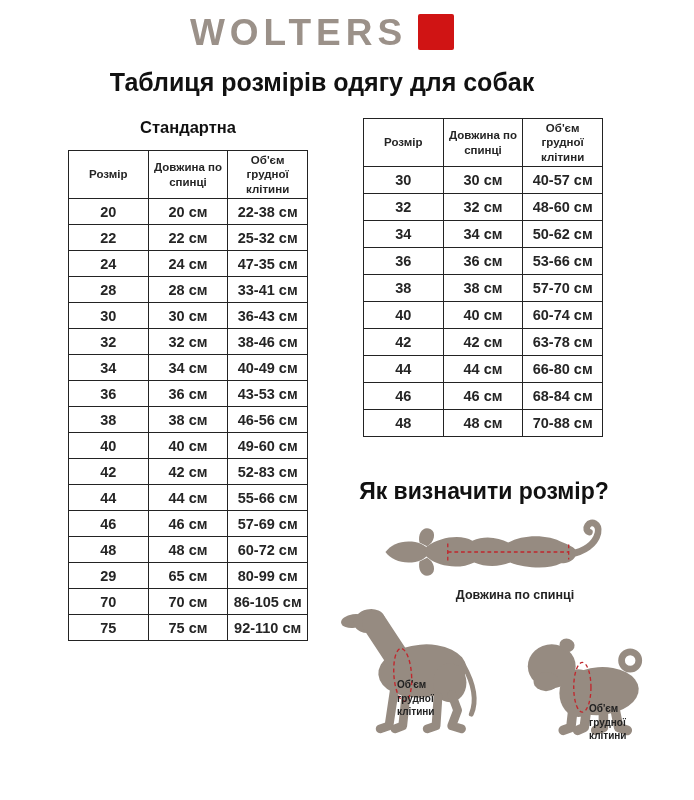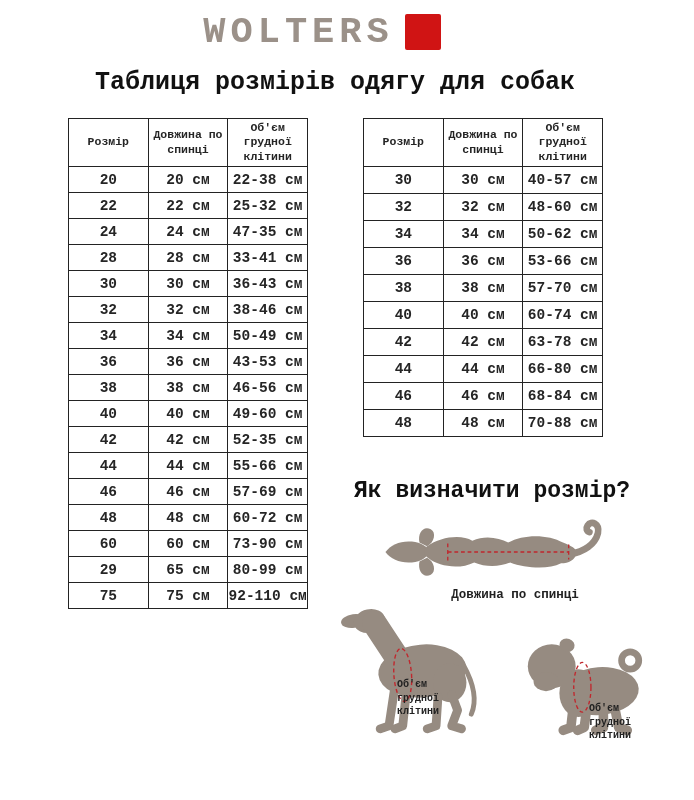--- a/index.html
+++ b/index.html
@@ -1,26 +1,26 @@
 <!DOCTYPE html>
 <html style="--accent: #d01414; --logo: #9b9189; --silhouette: #968b81; --dash: #c0272d;"><head>
 <meta charset="utf-8">
 <style>
   :root{
     --accent:#d01414; --logo:#9b9189; --silhouette:#968b81; --dash:#c0272d; --ink:#1c1c1c;
   }
   *{box-sizing:border-box;margin:0;padding:0;}
   body{background:#fff;font-family:"Liberation Sans",sans-serif;}
-  .page{position:relative;width:644px;height:800px;background:#fff;overflow:hidden;color:var(--ink);font-family:Liberation Mono, monospace;}
+  .page{position:relative;width:644px;height:800px;background:#fff;overflow:hidden;color:var(--ink);}
   
   .logo{position:absolute;top:14px;left:0;width:100%;display:flex;align-items:center;justify-content:center;gap:11px;}
   .logo-text{font-size:37px;font-weight:bold;letter-spacing:5px;color:var(--logo);line-height:1;}
   .logo-square{width:36px;height:36px;background:var(--accent);border-radius:2px;margin-top:-2px;}
   
-  .main-title{position:absolute;top:68px;left:13px;width:100%;text-align:center;font-size:25px;font-weight:bold;color:#111;}
+  .main-title{position:absolute;top:68px;left:0;width:100%;text-align:center;font-size:25px;font-weight:bold;color:#111;}
   
   .table-block{position:absolute;top:118px;}
   .table-block.left{left:68px;width:240px;}
   .table-block.right{left:363px;width:240px;}
   .table-title{text-align:center;font-weight:bold;color:#111;margin-bottom:13px;}
   .table-block.left .table-title{font-size:16.5px;}
   .table-block.right .table-title{font-size:16.5px;white-space:nowrap;}
   table{border-collapse:collapse;width:240px;table-layout:fixed;}
   th,td{border:1.6px solid #232323;text-align:center;vertical-align:middle;color:#252525;}
   th{height:42px;font-size:11.5px;font-weight:bold;line-height:1.25;padding:2px 1px;}
@@ -46,20 +46,21 @@
 <div class="page">
 
   <header class="logo">
     <span class="logo-text">WOLTERS</span>
     <span class="logo-square"></span>
   </header>
 
   <h1 class="main-title">Таблиця розмірів одягу для собак</h1>
 
   <section class="table-block left">
+    <h2 class="table-title">Стандартна</h2>
     <table class="tbl-standard">
       <thead>
         <tr>
           <th>Розмір</th>
           <th>Довжина по спинці</th>
           <th>Об'єм грудної клітини</th>
         </tr>
       </thead>
       <tbody>
           <tr>
@@ -88,66 +89,66 @@
             <td>36-43 см</td>
           </tr>
           <tr>
             <td>32</td>
             <td>32 см</td>
             <td>38-46 см</td>
           </tr>
           <tr>
             <td>34</td>
             <td>34 см</td>
-            <td>50-49 см</td>
+            <td>40-49 см</td>
           </tr>
           <tr>
             <td>36</td>
             <td>36 см</td>
             <td>43-53 см</td>
           </tr>
           <tr>
             <td>38</td>
             <td>38 см</td>
             <td>46-56 см</td>
           </tr>
           <tr>
             <td>40</td>
             <td>40 см</td>
             <td>49-60 см</td>
           </tr>
           <tr>
             <td>42</td>
             <td>42 см</td>
-            <td>52-35 см</td>
+            <td>52-83 см</td>
           </tr>
           <tr>
             <td>44</td>
             <td>44 см</td>
             <td>55-66 см</td>
           </tr>
           <tr>
             <td>46</td>
             <td>46 см</td>
             <td>57-69 см</td>
           </tr>
           <tr>
             <td>48</td>
             <td>48 см</td>
             <td>60-72 см</td>
           </tr>
           <tr>
-            <td>60</td>
-            <td>60 см</td>
-            <td>73-90 см</td>
-          </tr>
-          <tr>
             <td>29</td>
             <td>65 см</td>
             <td>80-99 см</td>
+          </tr>
+          <tr>
+            <td>70</td>
+            <td>70 см</td>
+            <td>86-105 см</td>
           </tr>
           <tr>
             <td>75</td>
             <td>75 см</td>
             <td>92-110 см</td>
           </tr>
         </tbody>
     </table>
   </section>
 

